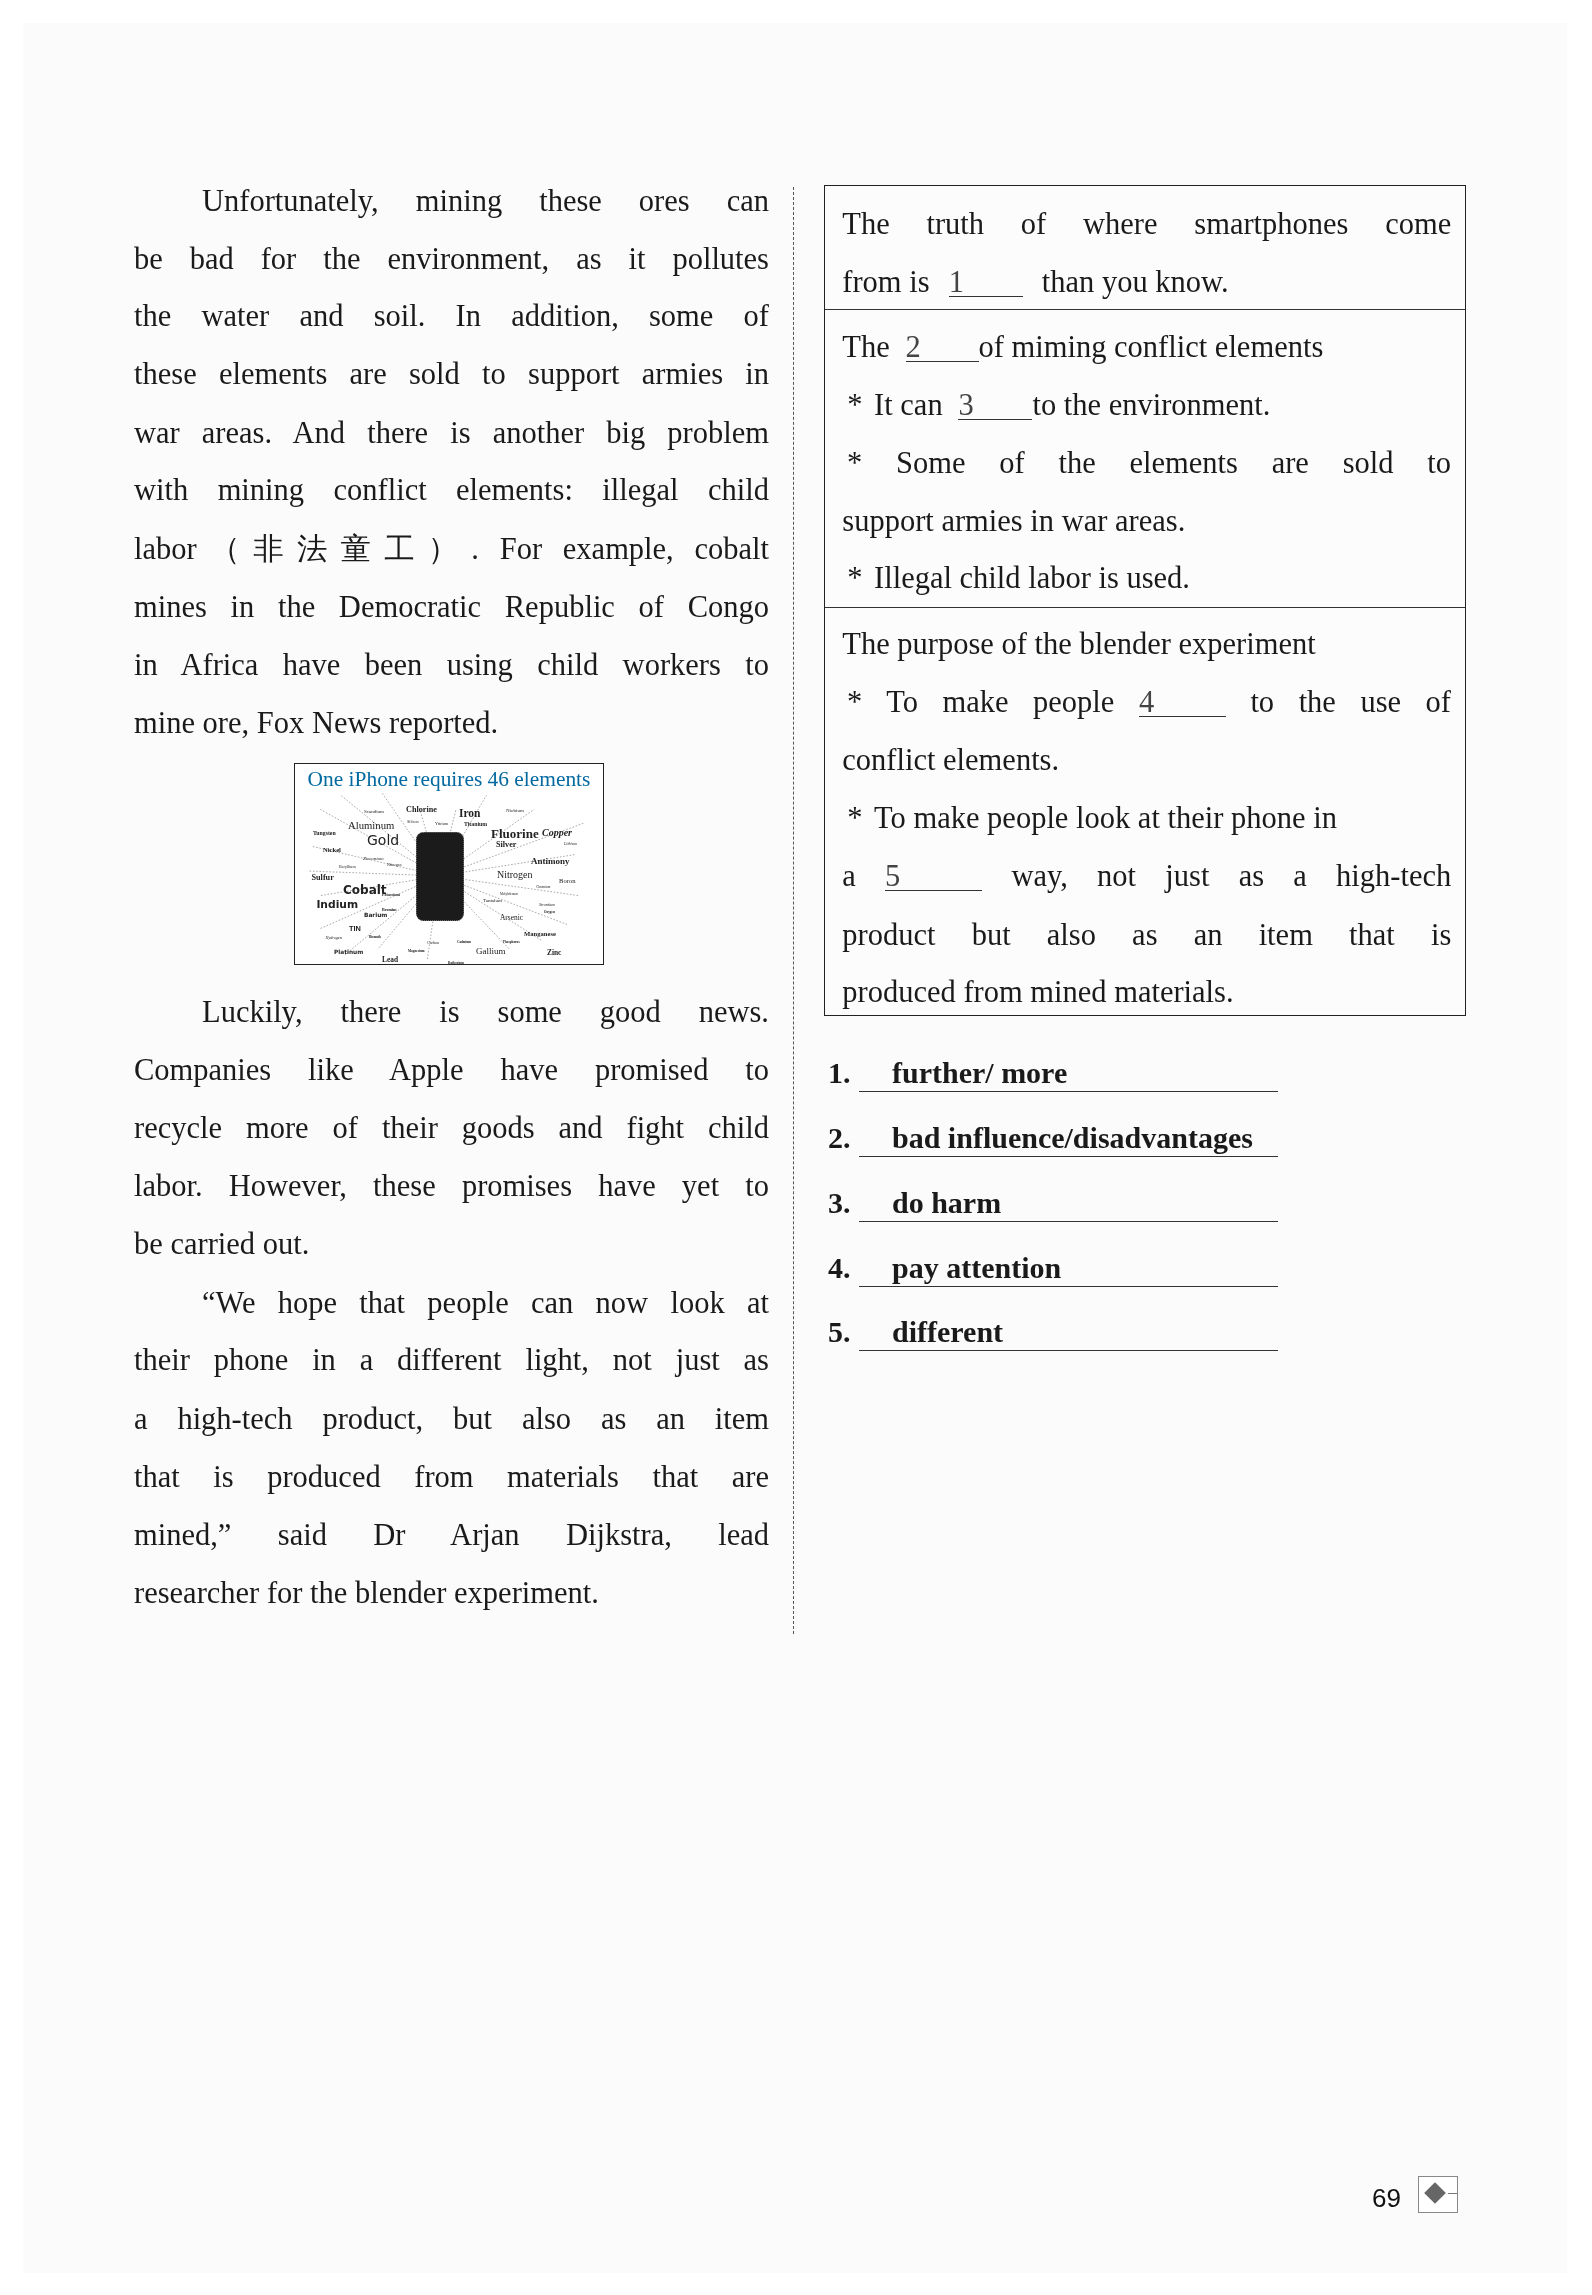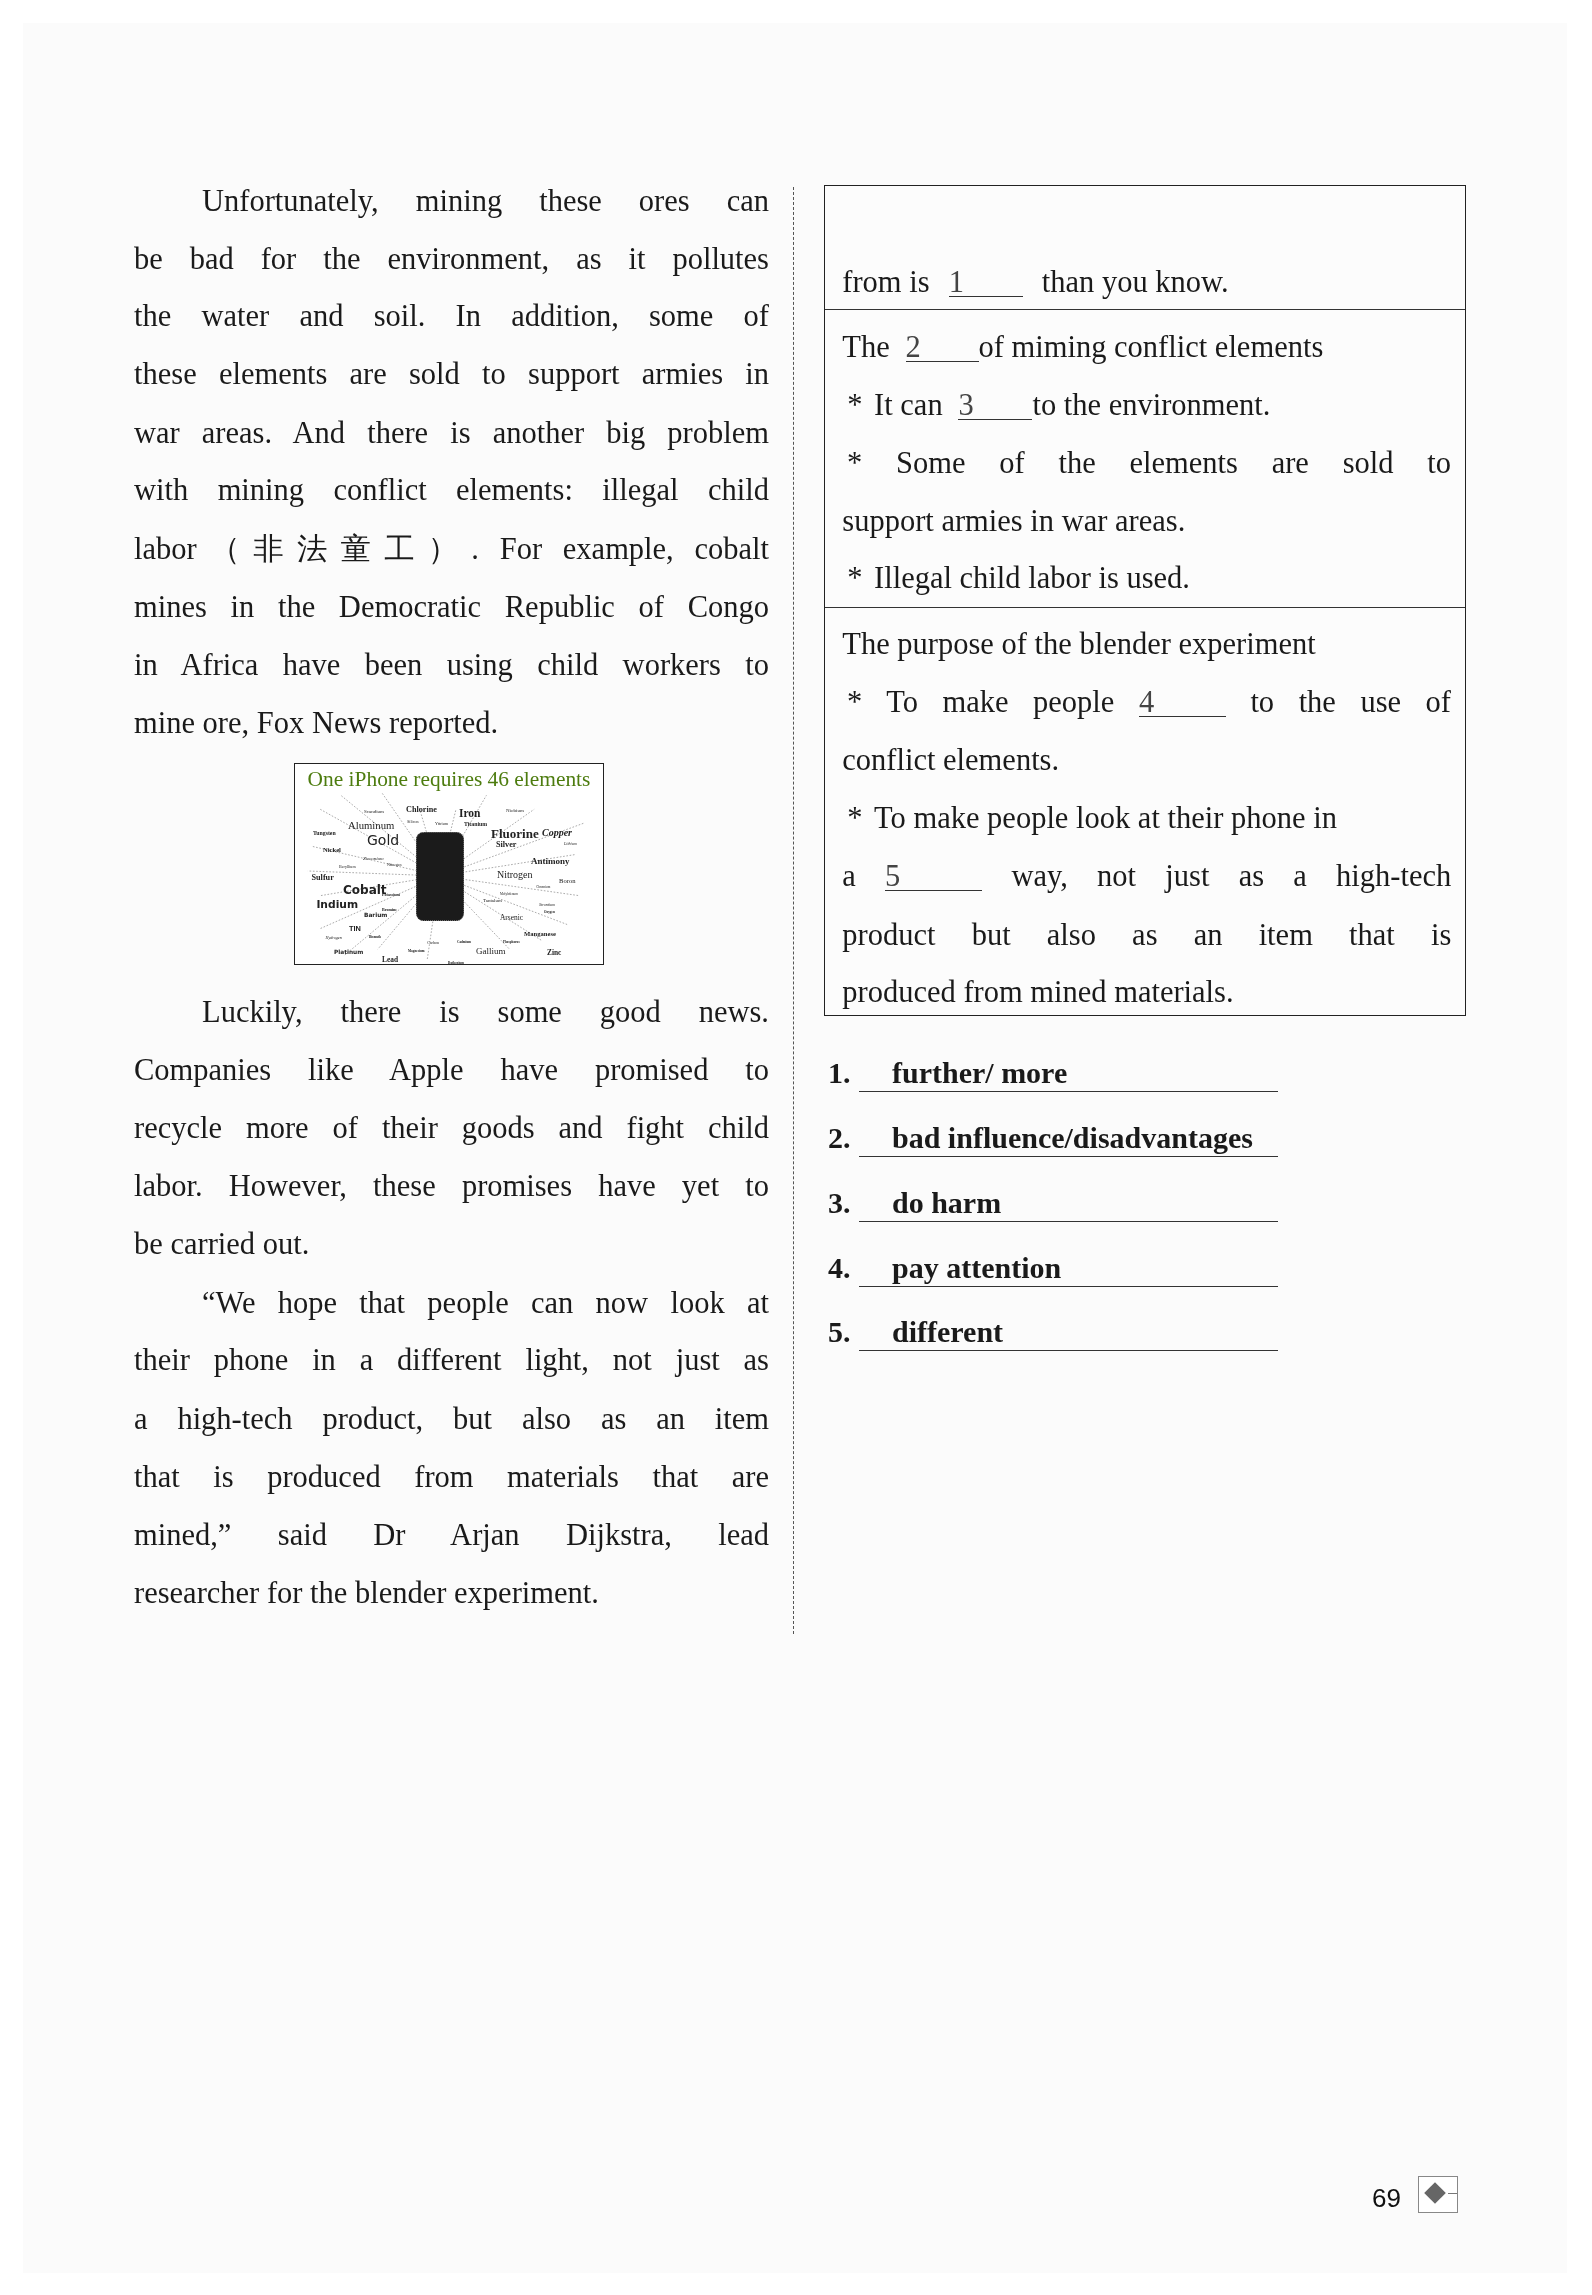--- a/index.html
+++ b/index.html
@@ -28,21 +28,21 @@
     border-left:1.6px dashed #555;
   }
 
   
   .figure {
     position:absolute; left:294px; top:763px; width:308px; height:200px;
     border:1.6px solid #222; background:#fff; overflow:hidden;
   }
   .fig-title {
     position:absolute; left:0; top:3.3px; width:100%; text-align:center;
-    font-size:21.4px; line-height:25px; color:#4d7c0f;
+    font-size:21.4px; line-height:25px; color:#0369a1;
   }
   .phone {
     position:absolute; left:121px; top:68px; width:46px; height:87px;
     background:#1b1b1b; border-radius:7.4px; border:1.6px dotted #777;
   }
   .elem { position:absolute; white-space:nowrap; color:#222; line-height:1;text-align:right; }
   .rays { position:absolute; left:0; top:0; }
 
   
   .tbl {
@@ -196,20 +196,21 @@
     <div class="ln" style="top:1459px">that is produced from materials that are</div>
     <div class="ln" style="top:1517px">mined,” said Dr Arjan Dijkstra, lead</div>
     <div class="ln last" style="top:1575px">researcher for the blender experiment.</div>
   </div>
 </div>
 
 <div class="divider"></div>
 
 <div class="tbl">
 
+  <div class="ln" style="top:20px">The truth of where smartphones come</div>
   <div class="ln last" style="top:78px">
     <span>from is</span>
     <span class="blank" style="width:74px;margin:0 11.5px">1</span>
     <span>than you know.</span>
   </div>
   <div class="sep" style="top:123px"></div>
 
   <div class="ln last" style="top:143px">
     <span>The</span>
     <span class="blank" style="width:73px;margin-left:8.2px">2</span><span>of miming conflict elements</span>

